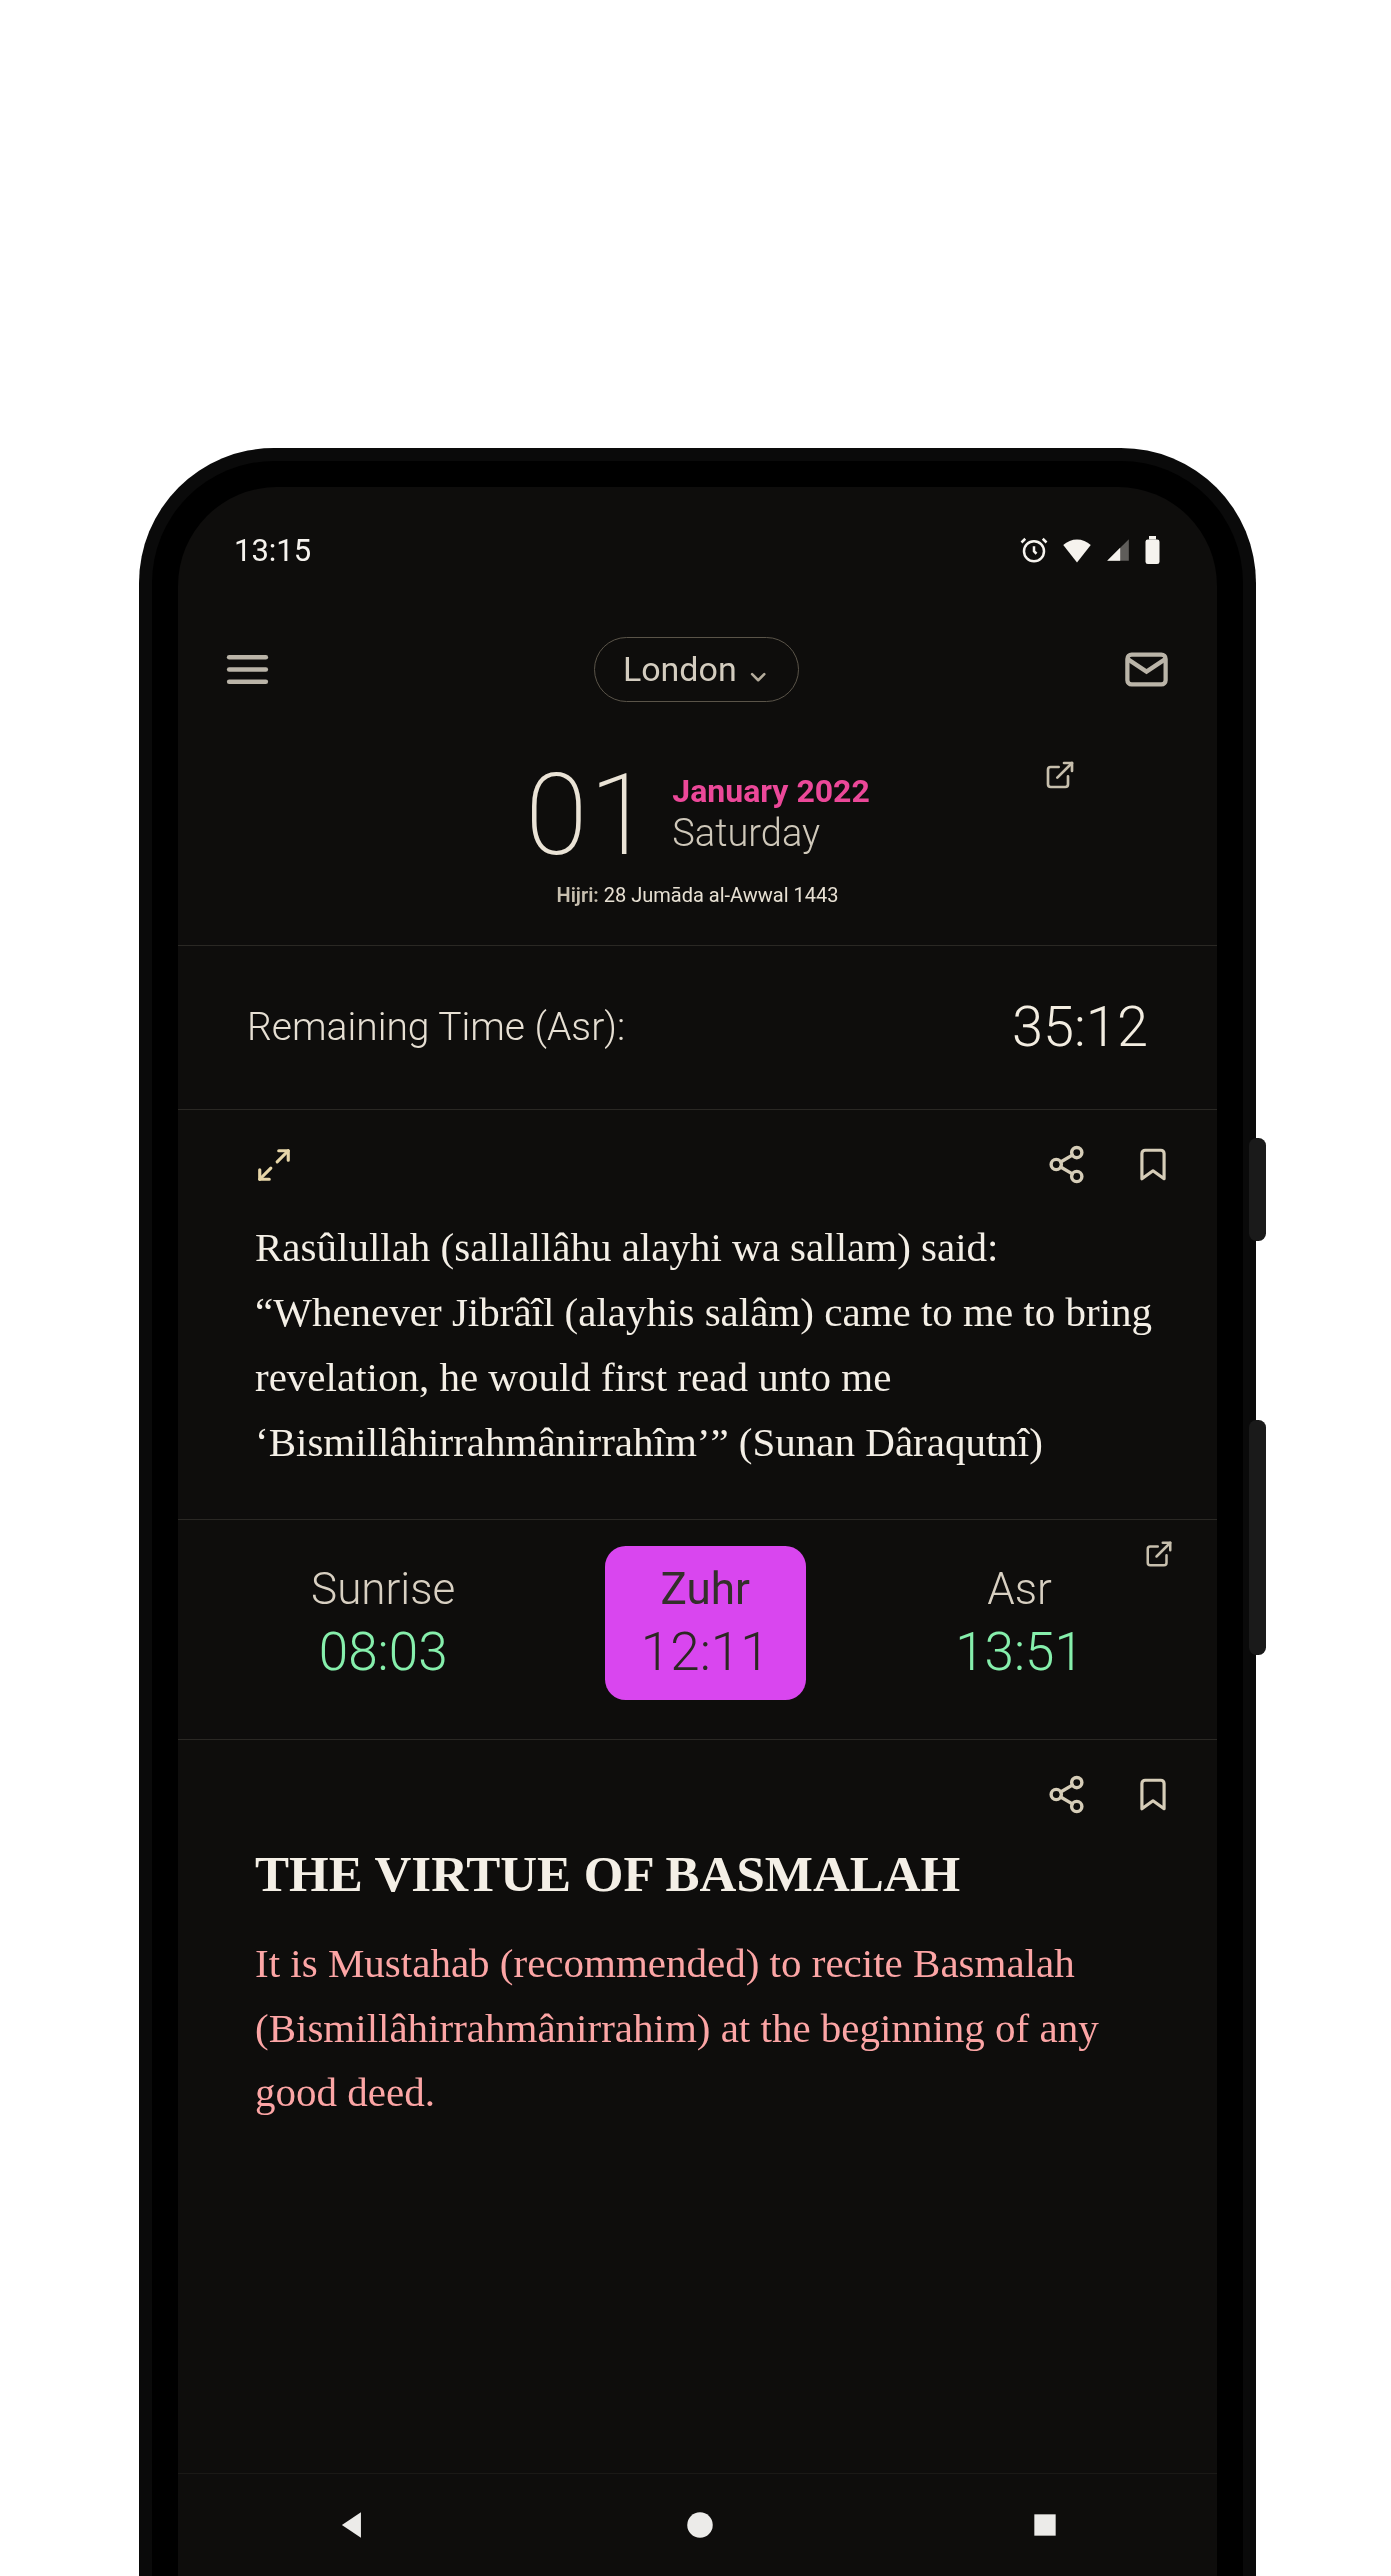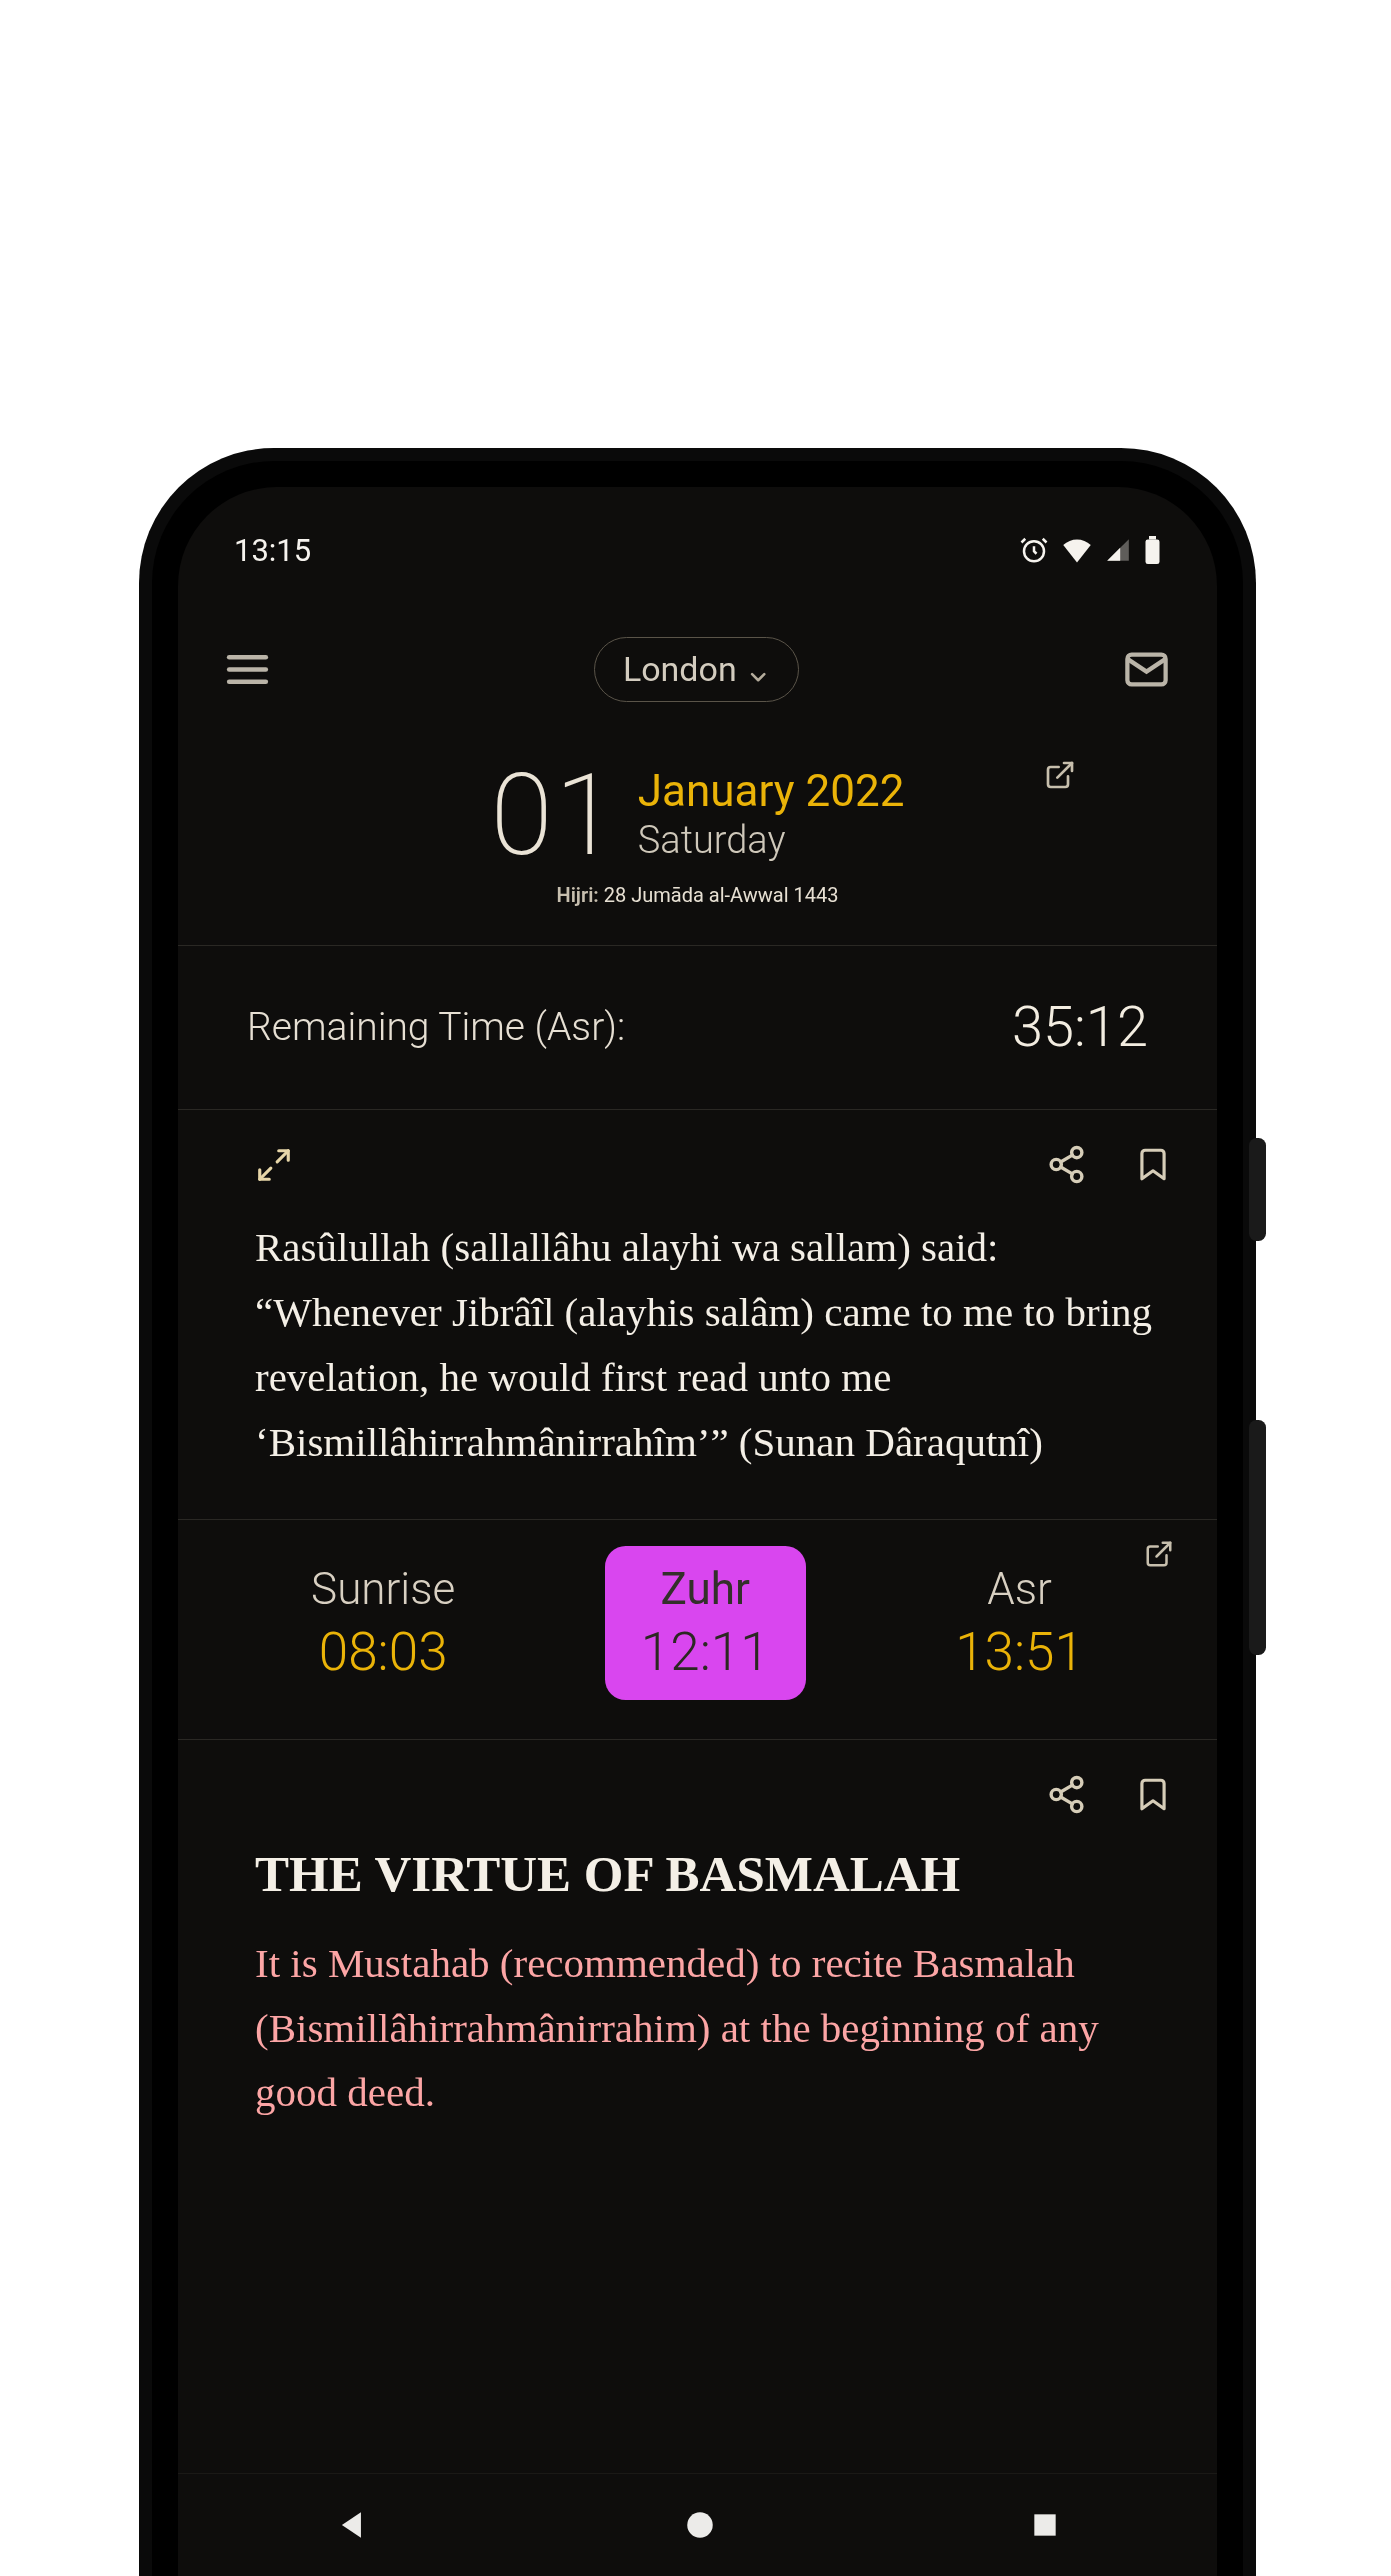--- a/index.html
+++ b/index.html
@@ -87,21 +87,21 @@
     position: relative;
   }
   .day-num {
     font-size: 113px;
     font-weight: 200;
     color: #eae3d6;
     line-height: 1;
     letter-spacing: 1.9px;
   }
   .date-right { text-align: left; }
-  .month-year { font-size: 44px; color: #eab308; font-weight: 400; line-height: 1.15; }
+  .month-year { font-size: 32px; color: #ec4899; font-weight: 700; line-height: 1.15; }
   .weekday { font-size: 38px; color: #cfc8ba; font-weight: 300; line-height: 1.25; }
   .ext-link-top {
     position: absolute;
     right: 141px;
     top: 19px;
     color: #c7bfad;
   }
   .ext-link-top svg, .ext-link-mid svg { display:block; }
   .hijri {
     margin-top: 11px;
@@ -161,21 +161,21 @@
     top: 19px;
     color: #c7bfad;
   }
   .prayer {
     text-align: center;
     padding: 17px 36px;
     border-radius: 20.7px;
     min-width: 188px;
   }
   .prayer .name { font-size: 44px; color: #d8d0c2; font-weight: 300; }
-  .prayer .time { font-size: 53px; color: #eab308; font-weight: 300; margin-top: 5.6px; }
+  .prayer .time { font-size: 53px; color: #86efac; font-weight: 300; margin-top: 5.6px; }
   .prayer.active { background: #d946ef; }
   .prayer.active .name { color: #33302a; font-weight: 400; }
   .prayer.active .time { color: #2b2822; font-weight: 300; }
 
   
   .article-title {
     font-family: Georgia, 'Times New Roman', serif;
     font-size: 51px;
     font-weight: 700;
     color: #f4efe6;

